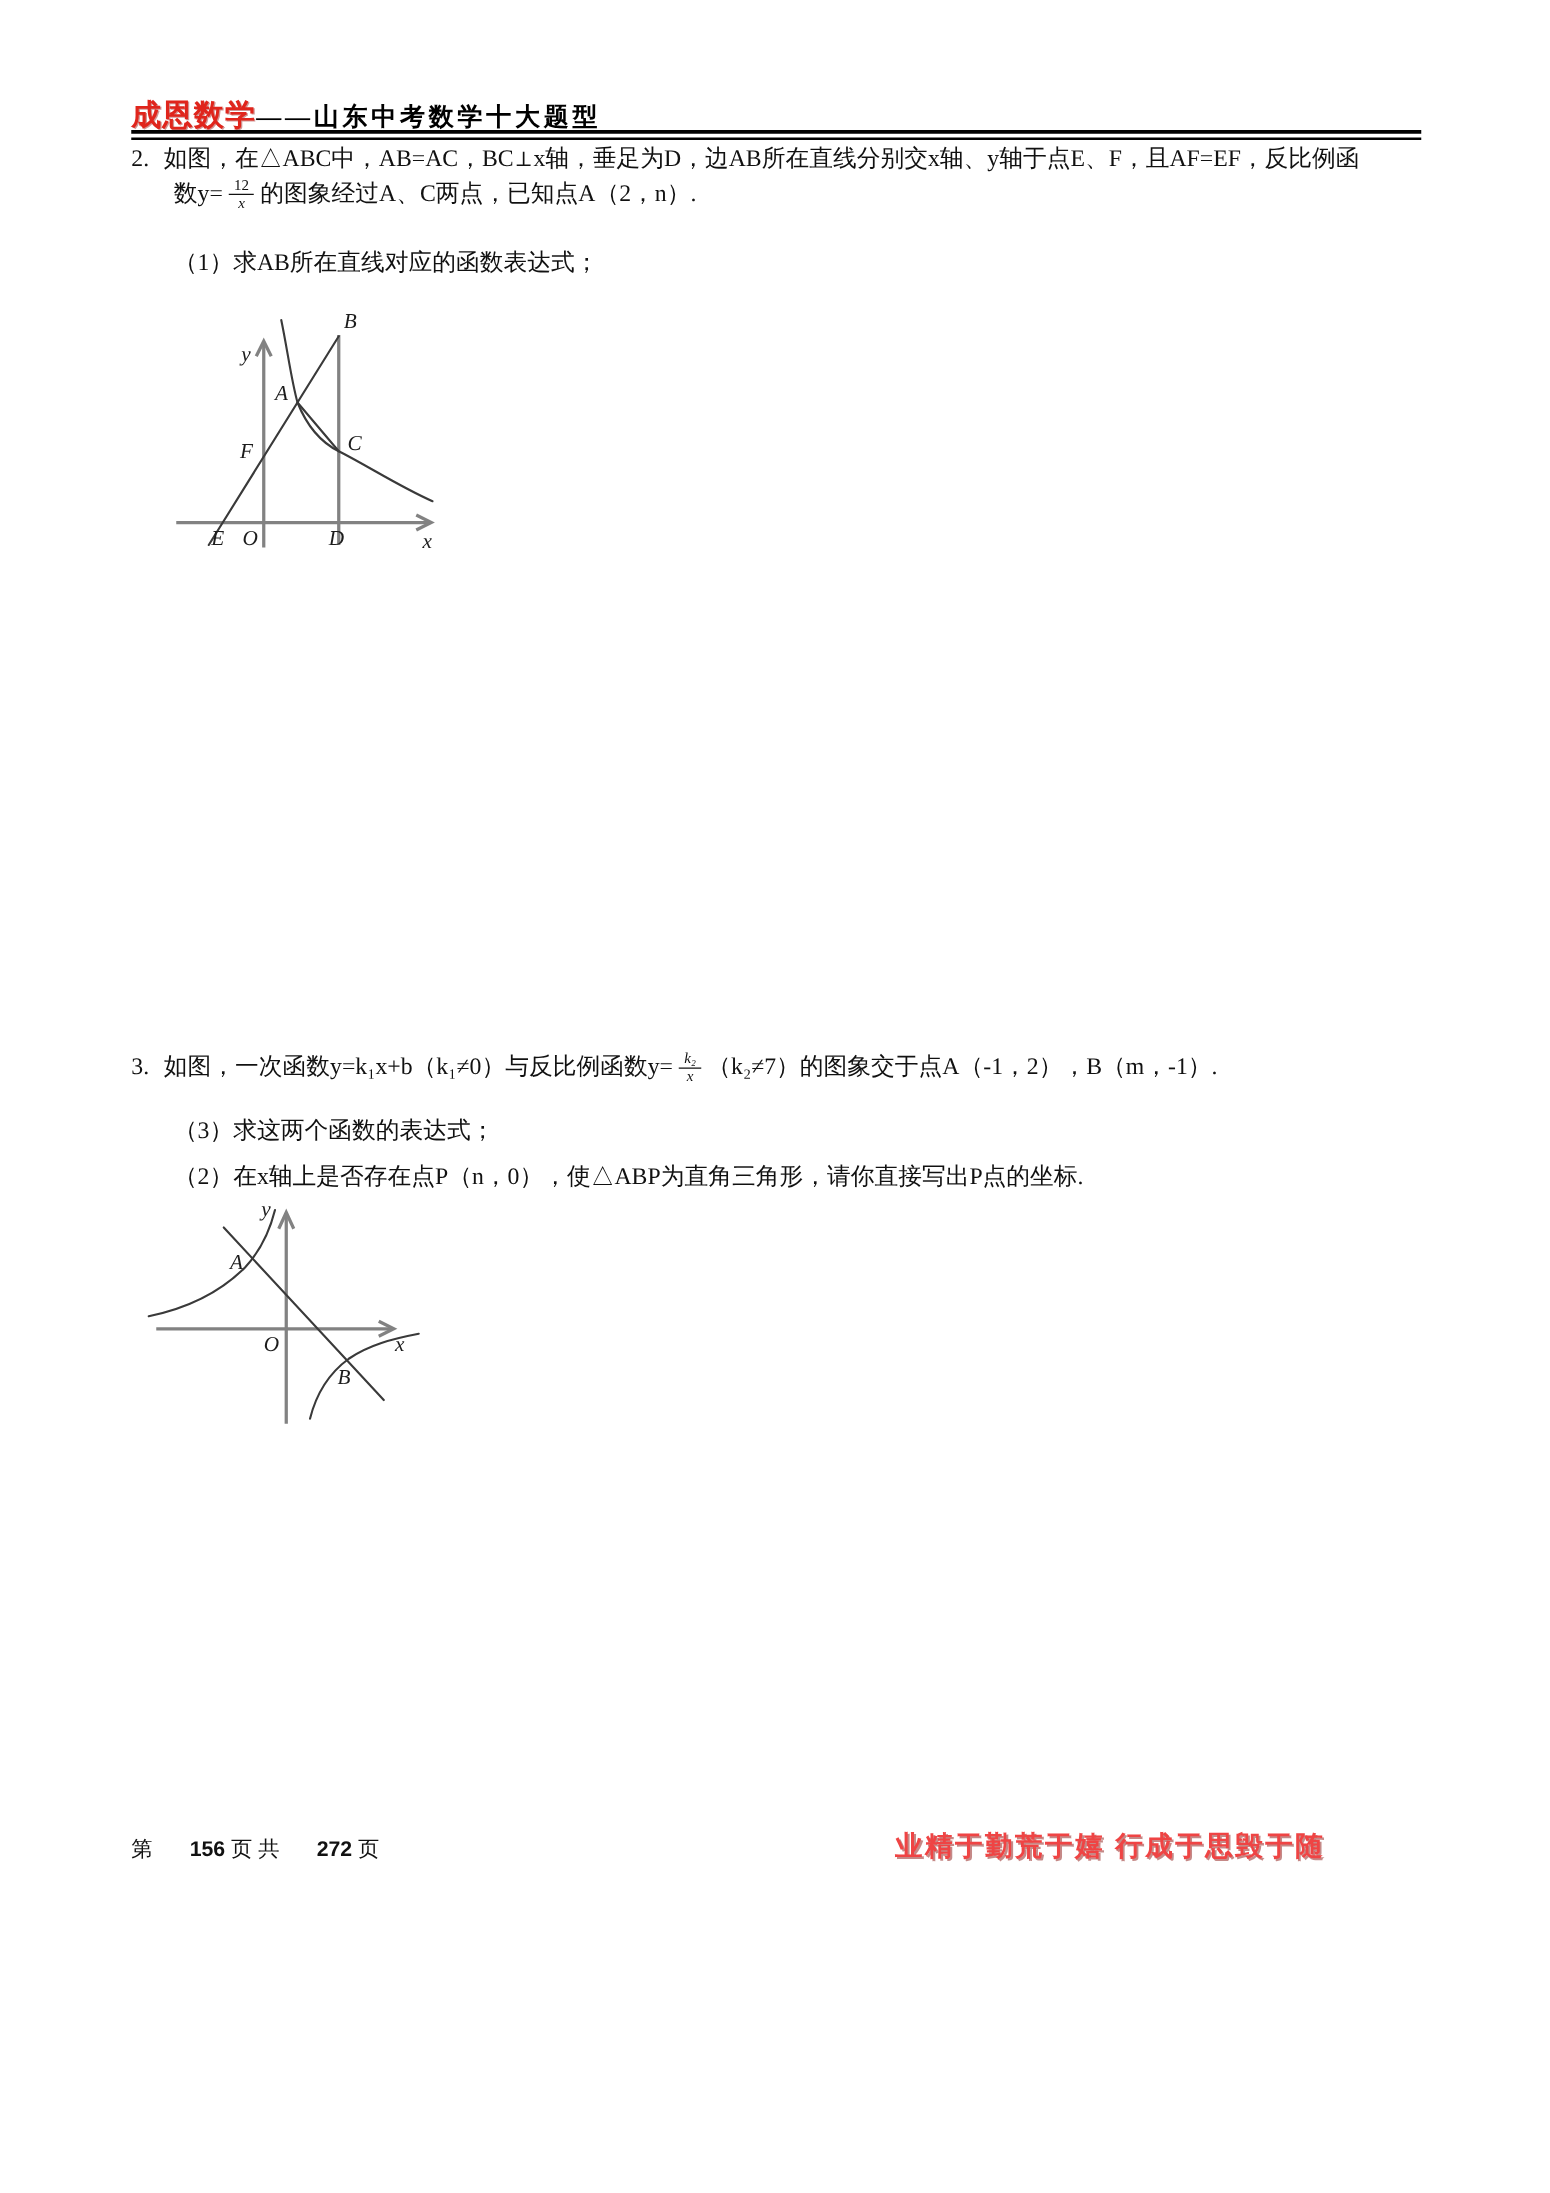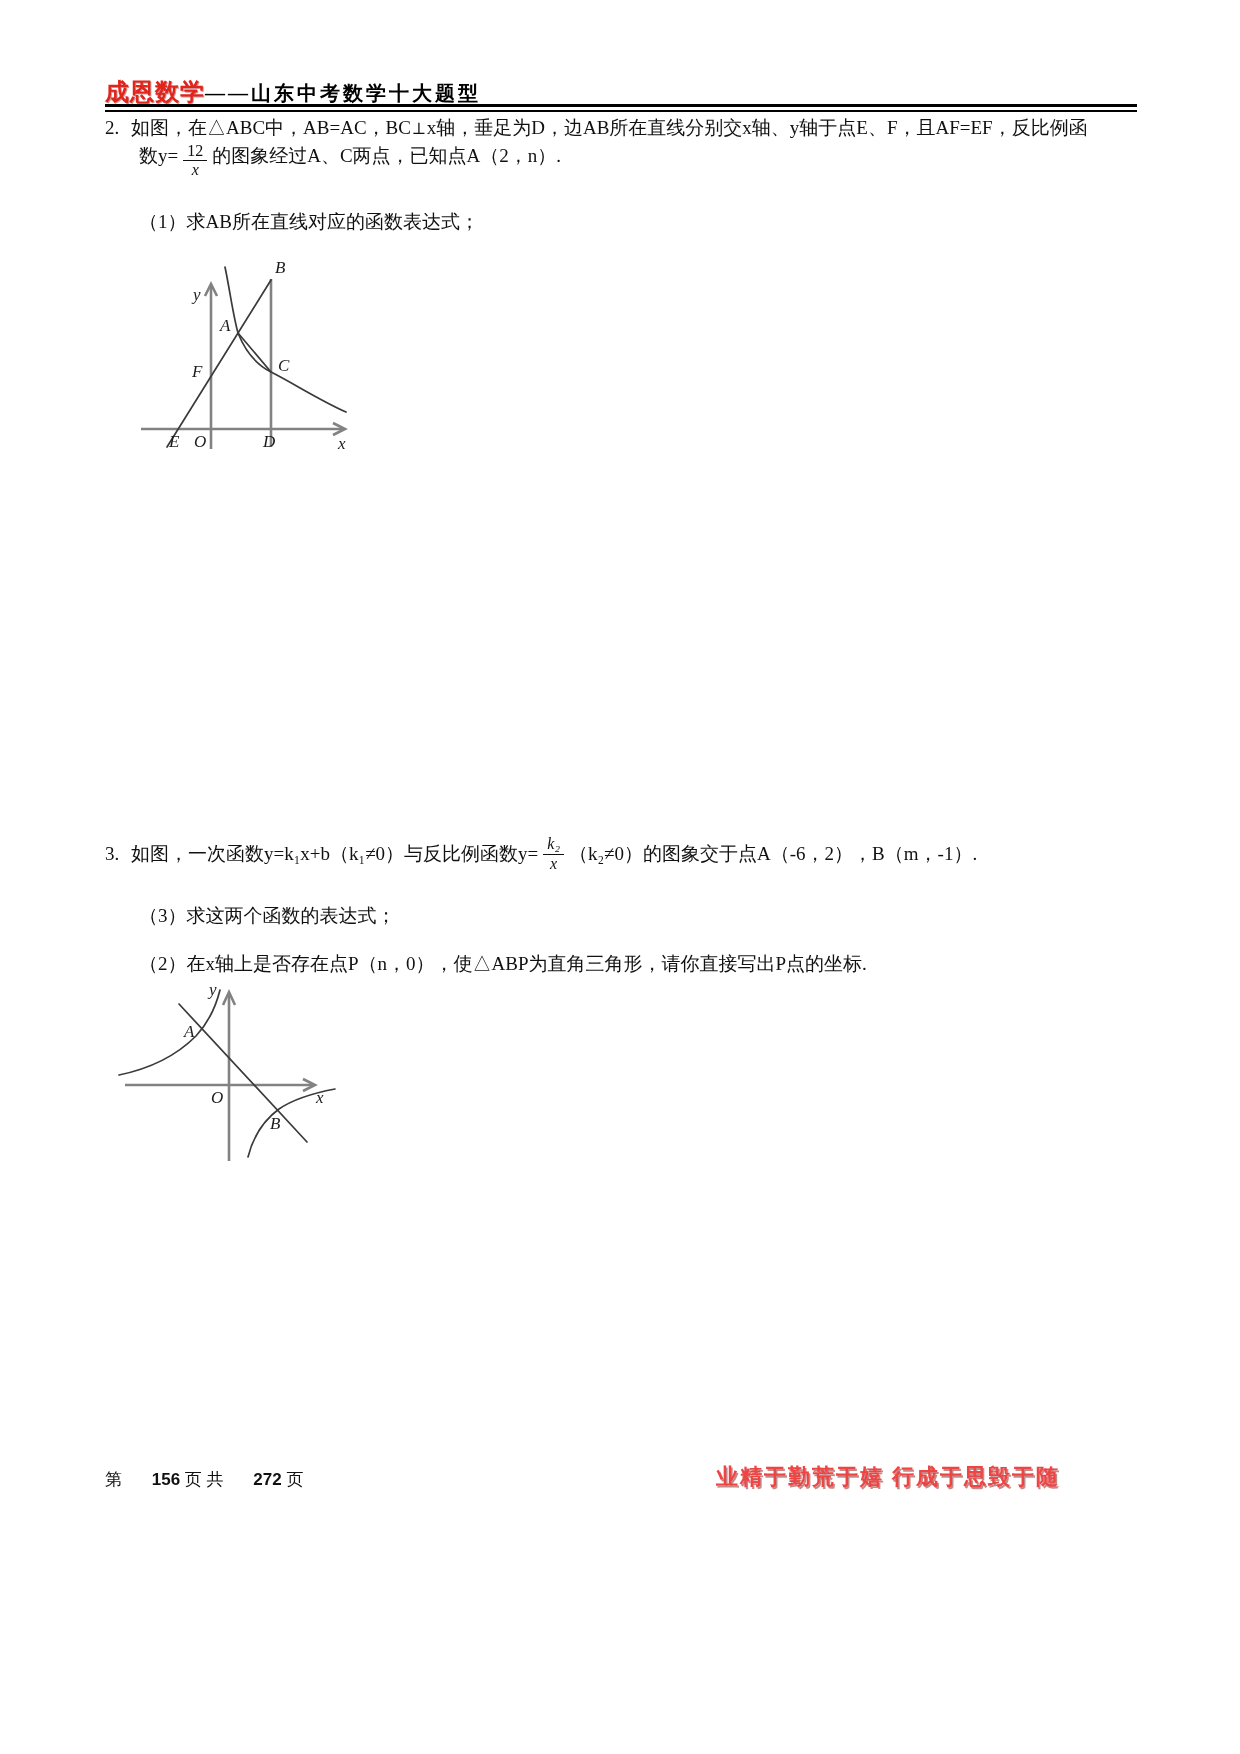--- a/index.html
+++ b/index.html
@@ -16,23 +16,23 @@
               border-top:3px solid #000; border-bottom:2px solid #000; }
   
   .problem { position:absolute; left:105px; width:1040px; font-size:19px; line-height:1.45; }
   .p2 { top:114px; }
   .p3 { top:826px; }
   .pline { display:flex; align-items:baseline; }
   .pnum { flex:0 0 26px; }
   .pline2 { display:flex; align-items:flex-start; margin-left:34px; min-height:46px; }
   .p3line1 { display:flex; align-items:center; flex-wrap:wrap; min-height:56px; }
   .p3line1 .pnum { align-self:center; }
-  .sub { padding-left:34px; margin-top:20px; }
+  .sub { padding-left:34px; margin-top:9px; }
   .frac { display:inline-flex; flex-direction:column; align-items:center;
-          margin:0 5px; font-size:16px; line-height:1.15; }
+          margin:0 5px; font-size:12px; line-height:1.15; }
   .frac .fnum { padding:0 4px; border-bottom:1.6px solid #111; }
   .frac .fden { font-style:italic; padding:0 4px; }
   .frac .fnum.it { font-style:italic; }
   
   .fig { display:block; }
   .fig1 { margin:4px 0 0 28px; }
   .fig2 { margin:2px 0 0 12px; }
   .fig text { font-family:"Liberation Serif", serif; font-style:italic; font-size:17px; fill:#1c1c1c; }
   .axis { stroke:#828282; stroke-width:2.6; fill:none; stroke-linecap:butt; }
   .shape { stroke:#3a3a3a; stroke-width:1.7; fill:none; stroke-linecap:round; }
@@ -98,21 +98,21 @@
   </section>
 
   <section class="problem p3">
     <div class="pline p3line1">
       <span class="pnum">3.</span>
       <span>如图，一次函数y=k₁x+b（k₁≠0）与反比例函数y=</span>
       <span class="frac">
         <span class="fnum it">k₂</span>
         <span class="fden">x</span>
       </span>
-      <span>（k₂≠0）的图象交于点A（-6，2），B（m，-1）.</span>
+      <span>（k₂≠7）的图象交于点A（-1，2），B（m，-1）.</span>
     </div>
     <div class="sub">（3）求这两个函数的表达式；</div>
     <div class="sub">（2）在x轴上是否存在点P（n，0），使△ABP为直角三角形，请你直接写出P点的坐标.</div>
 
     <svg class="fig fig2" width="235" height="188" viewBox="0 0 235 188">
 
       <path class="axis" d="M8,106 H196"></path>
       <path class="axis" d="M186,100 L198,106 L186,112" fill="none"></path>
       <path class="axis" d="M112,14 V182"></path>
       <path class="axis" d="M106,26 L112,13 L118,26" fill="none"></path>

